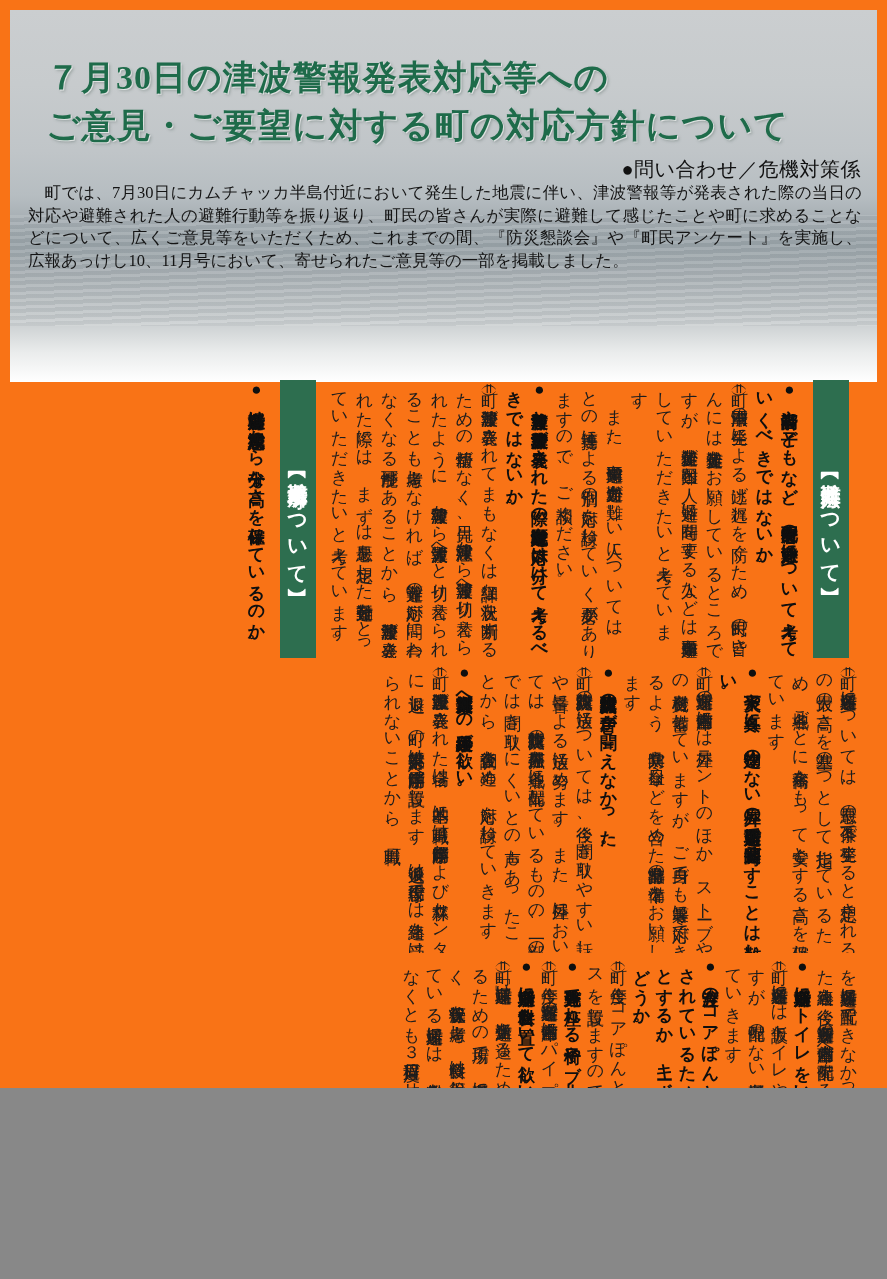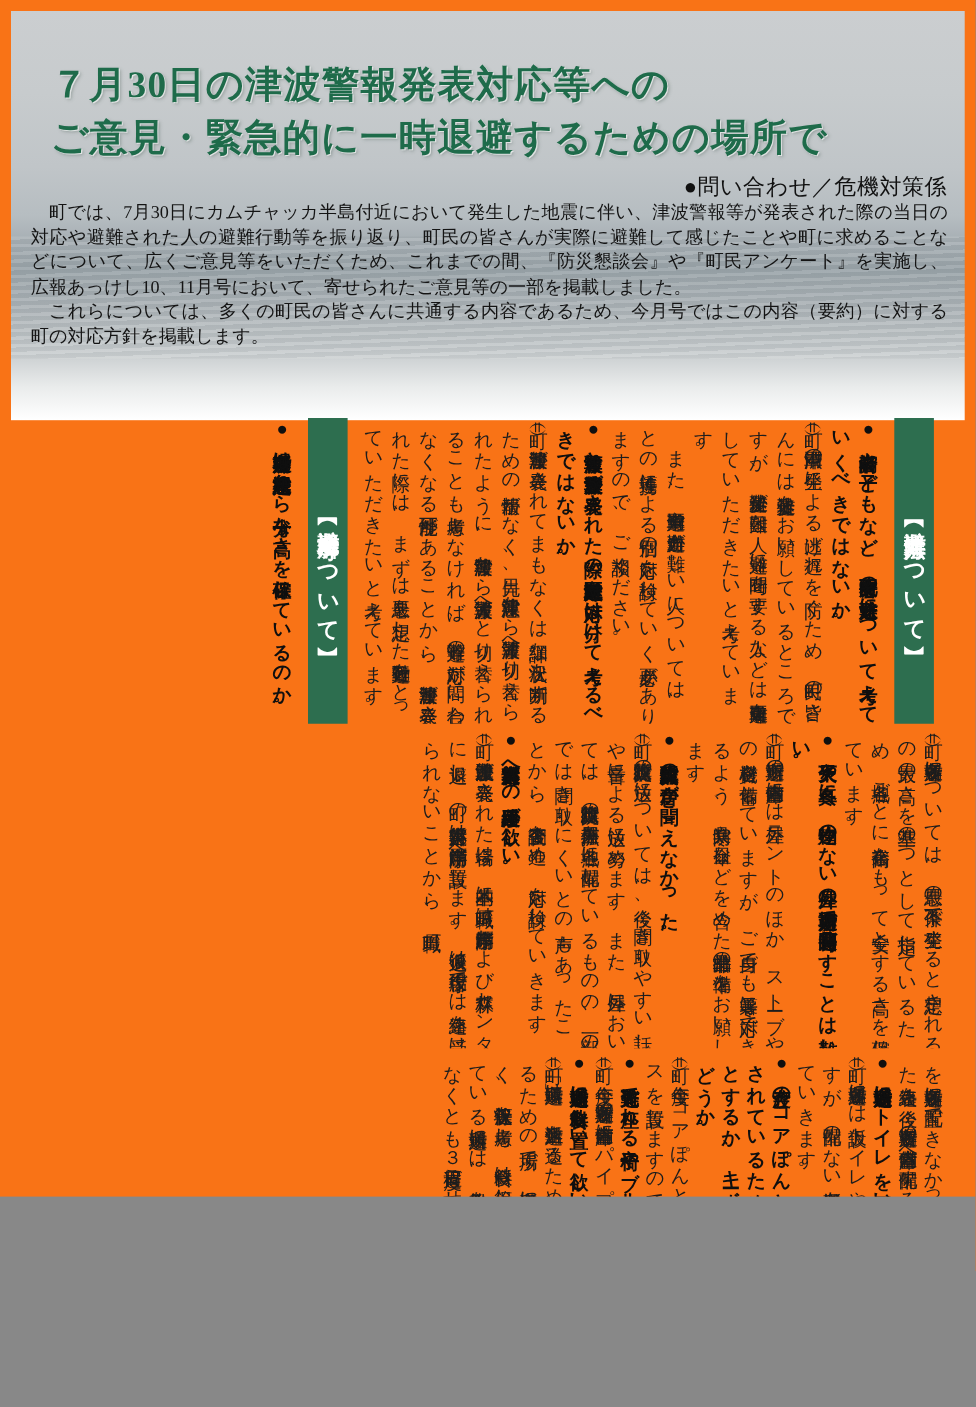--- a/index.html
+++ b/index.html
@@ -74,26 +74,25 @@
   .footer .pageno{font-size:19px;margin-left:8px;}
 </style>
 </head>
 <body>
 
 <div class="page">
 
   <div class="hero">
     <h1 class="title">
       <span>７月30日の津波警報発表対応等への</span><br>
-      <span>ご意見・緊急的に一時退避するための場所で</span>
+      <span>ご意見・ご要望に対する町の対応方針について</span>
     </h1>
     <div class="contact">●問い合わせ／危機対策係</div>
     <div class="intro">
       <p>町では、7月30日にカムチャッカ半島付近において発生した地震に伴い、津波警報等が発表された際の当日の対応や避難された人の避難行動等を振り返り、町民の皆さんが実際に避難して感じたことや町に求めることなどについて、広くご意見等をいただくため、これまでの間、『防災懇談会』や『町民アンケート』を実施し、広報あっけし10、11月号において、寄せられたご意見等の一部を掲載しました。</p>
-      <p>これらについては、多くの町民の皆さんに共通する内容であるため、今月号ではこの内容（要約）に対する町の対応方針を掲載します。</p>
     </div>
   </div>
 
   <div class="vband b1">
     <div class="banner">【避難方法について】</div>
     <p class="q">●高齢者や子どもなど、要配慮者の避難方法について考えていくべきではないか。</p>
     <p class="a">（町）＝車両渋滞の発生による逃げ遅れを防ぐため、町民の皆さんには徒歩避難をお願いしているところですが、徒歩避難が困難な人、避難に時間を要する人などは車両避難を検討していただきたいと考えています。</p>
     <p class="a indent">また、車両避難や自力避難が難しい人については、地域との連携等による個別の対応を検討していく必要がありますので、ご相談ください。</p>
     <p class="q">●津波警報と大津波警報が発表された際の避難対象区域や対応は分けて考えるべきではないか。</p>
     <p class="a">（町）＝津波警報が発表されてまもなくは詳細な状況を判断するための情報がなく、先日、津波注意報から津波警報へ切り替えられたように、津波警報から大津波警報へと切り替えられることも考慮しなければ、避難等の対応が間に合わなくなる可能性があることから、津波警報が発表された際には、まずは最悪を想定した避難行動をとっていただきたいと考えています。</p>

